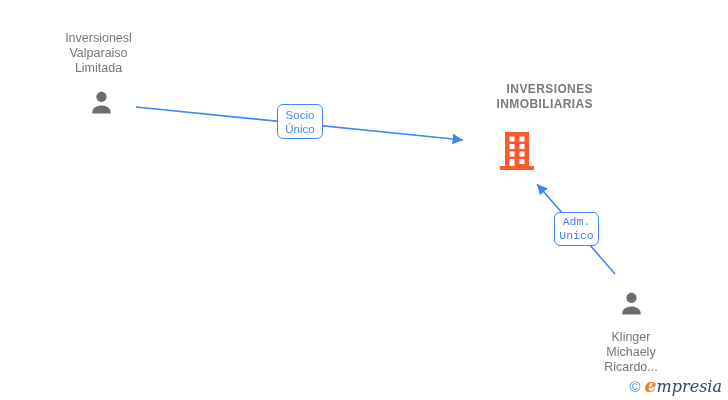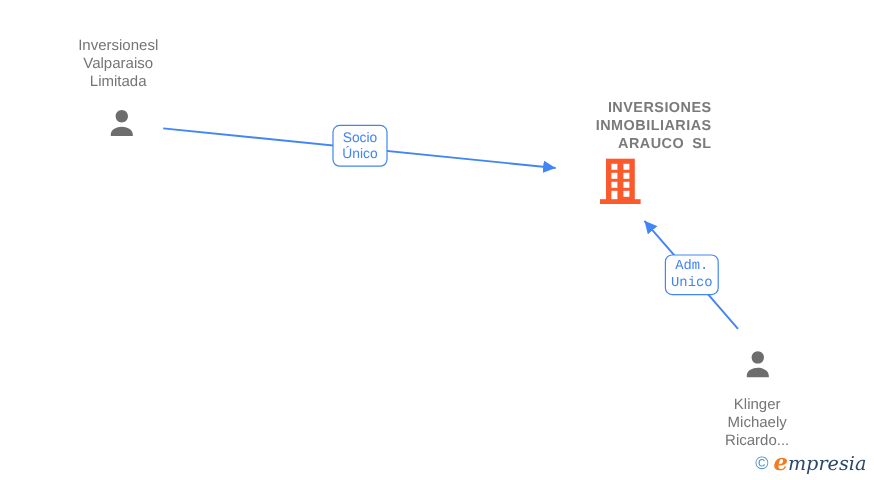--- a/index.html
+++ b/index.html
@@ -107,21 +107,20 @@
   </div>
   <div class="node-icon person-icon" style="left:87px; top:88px;">
     <svg width="29" height="29" viewBox="0 0 24 24">
       <path d="M12 11.6c2.35 0 4.25-1.92 4.25-4.3S14.35 3 12 3 7.75 4.92 7.75 7.3s1.9 4.3 4.25 4.3zM4.4 21v-1.1c0-3.5 4-5.4 7.6-5.4s7.6 1.9 7.6 5.4V21z"></path>
     </svg>
   </div>
 
   <div class="node-label company" style="left:433px; top:82px; width:160px;">
     <div>INVERSIONES</div>
     <div>INMOBILIARIAS</div>
-    <div>ARAUCO SL</div>
   </div>
   <div class="node-icon building-icon" style="left:500px; top:132px;">
     <svg width="34" height="38" viewBox="0 0 34 38">
       <rect x="5" y="0" width="24" height="35" fill="#fb5a2d"></rect>
       <rect x="0" y="34" width="34" height="4" fill="#fb5a2d"></rect>
       <rect x="9.5" y="4.5" width="5" height="5" fill="#ffffff"></rect>
       <rect x="19.5" y="4.5" width="5" height="5" fill="#ffffff"></rect>
       <rect x="9.5" y="12" width="5" height="5" fill="#ffffff"></rect>
       <rect x="19.5" y="12" width="5" height="5" fill="#ffffff"></rect>
       <rect x="9.5" y="19.5" width="5" height="5" fill="#ffffff"></rect>

